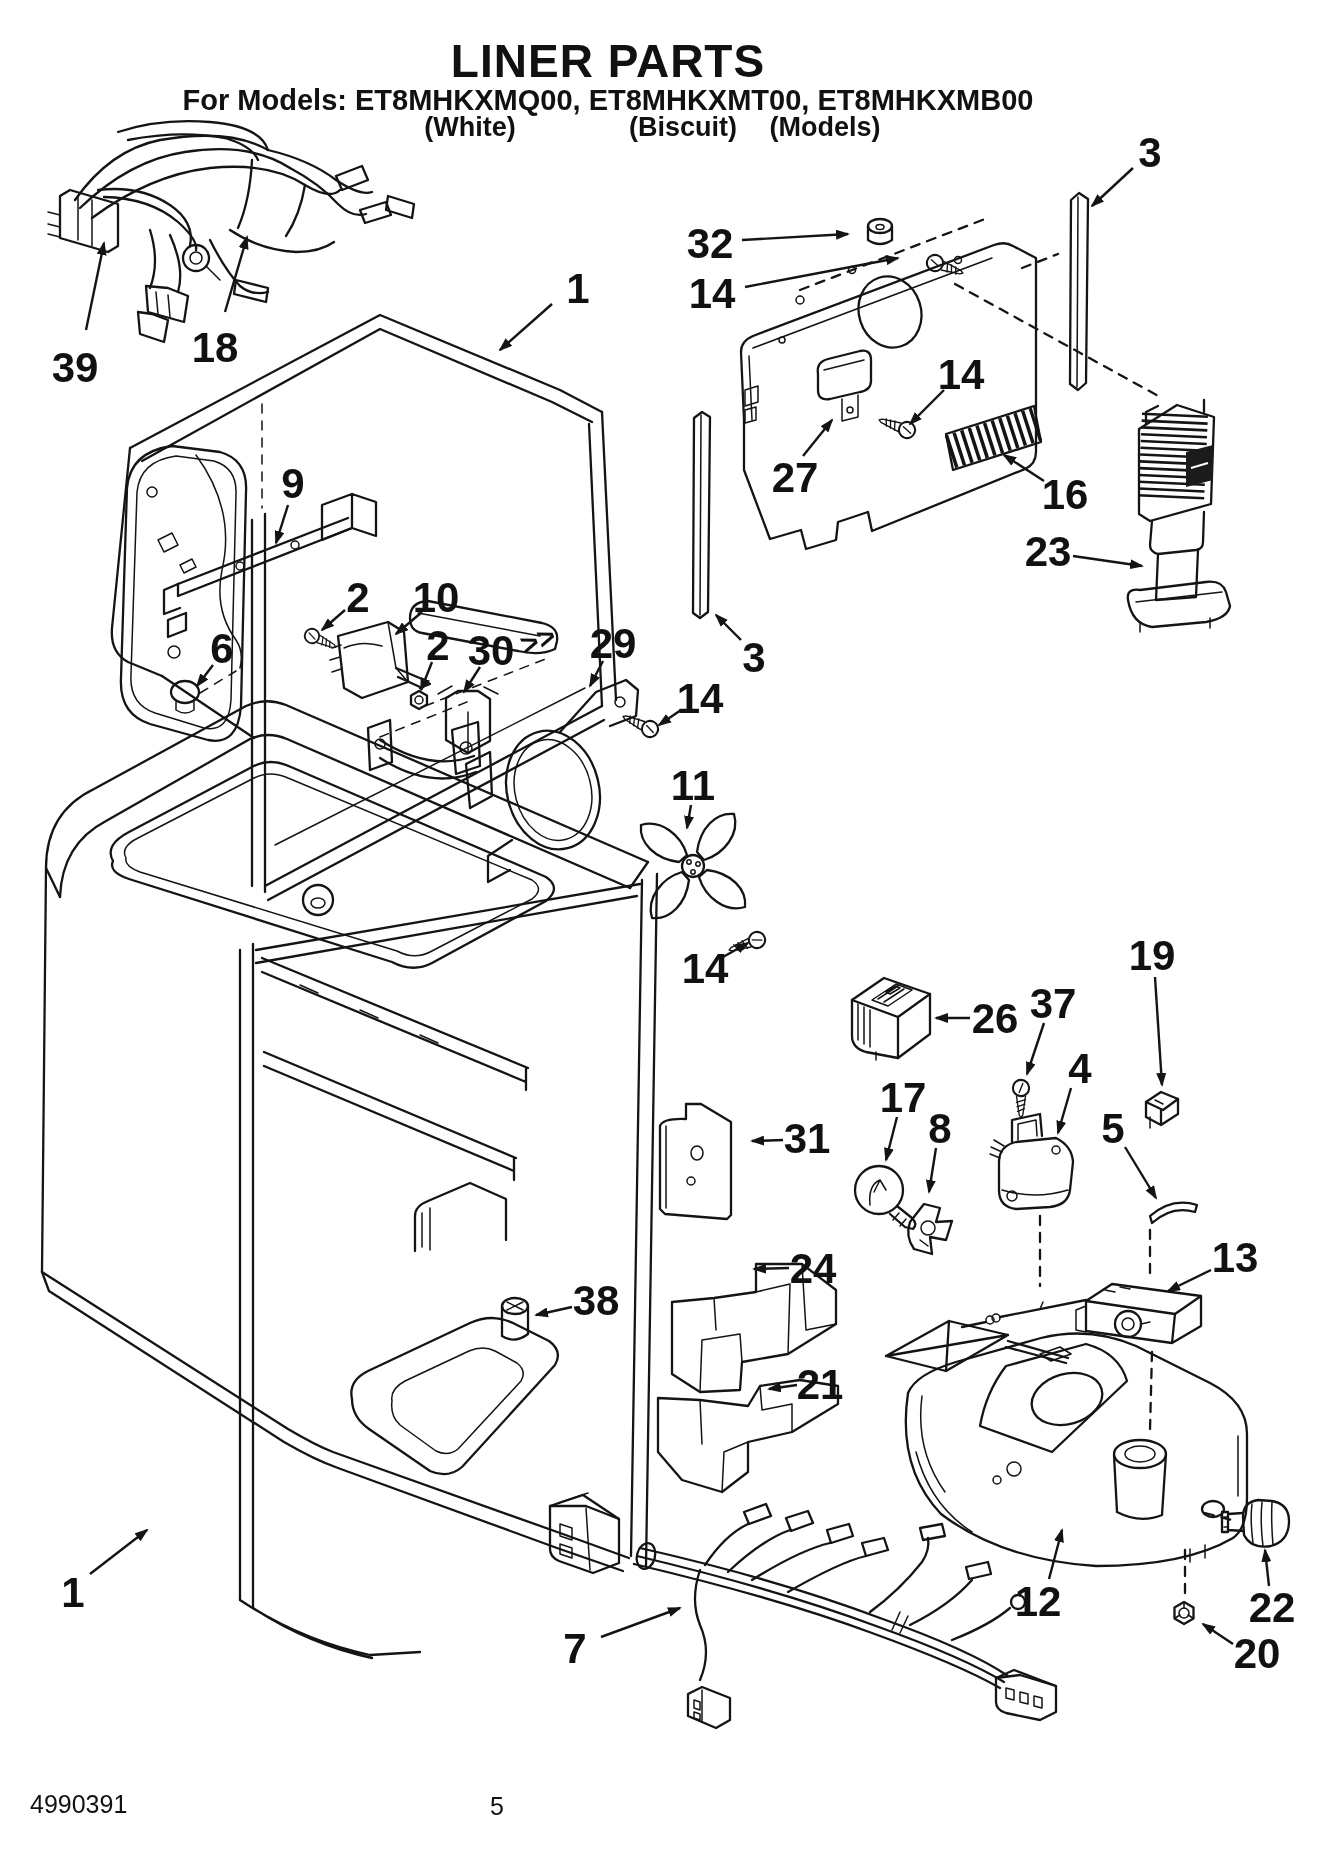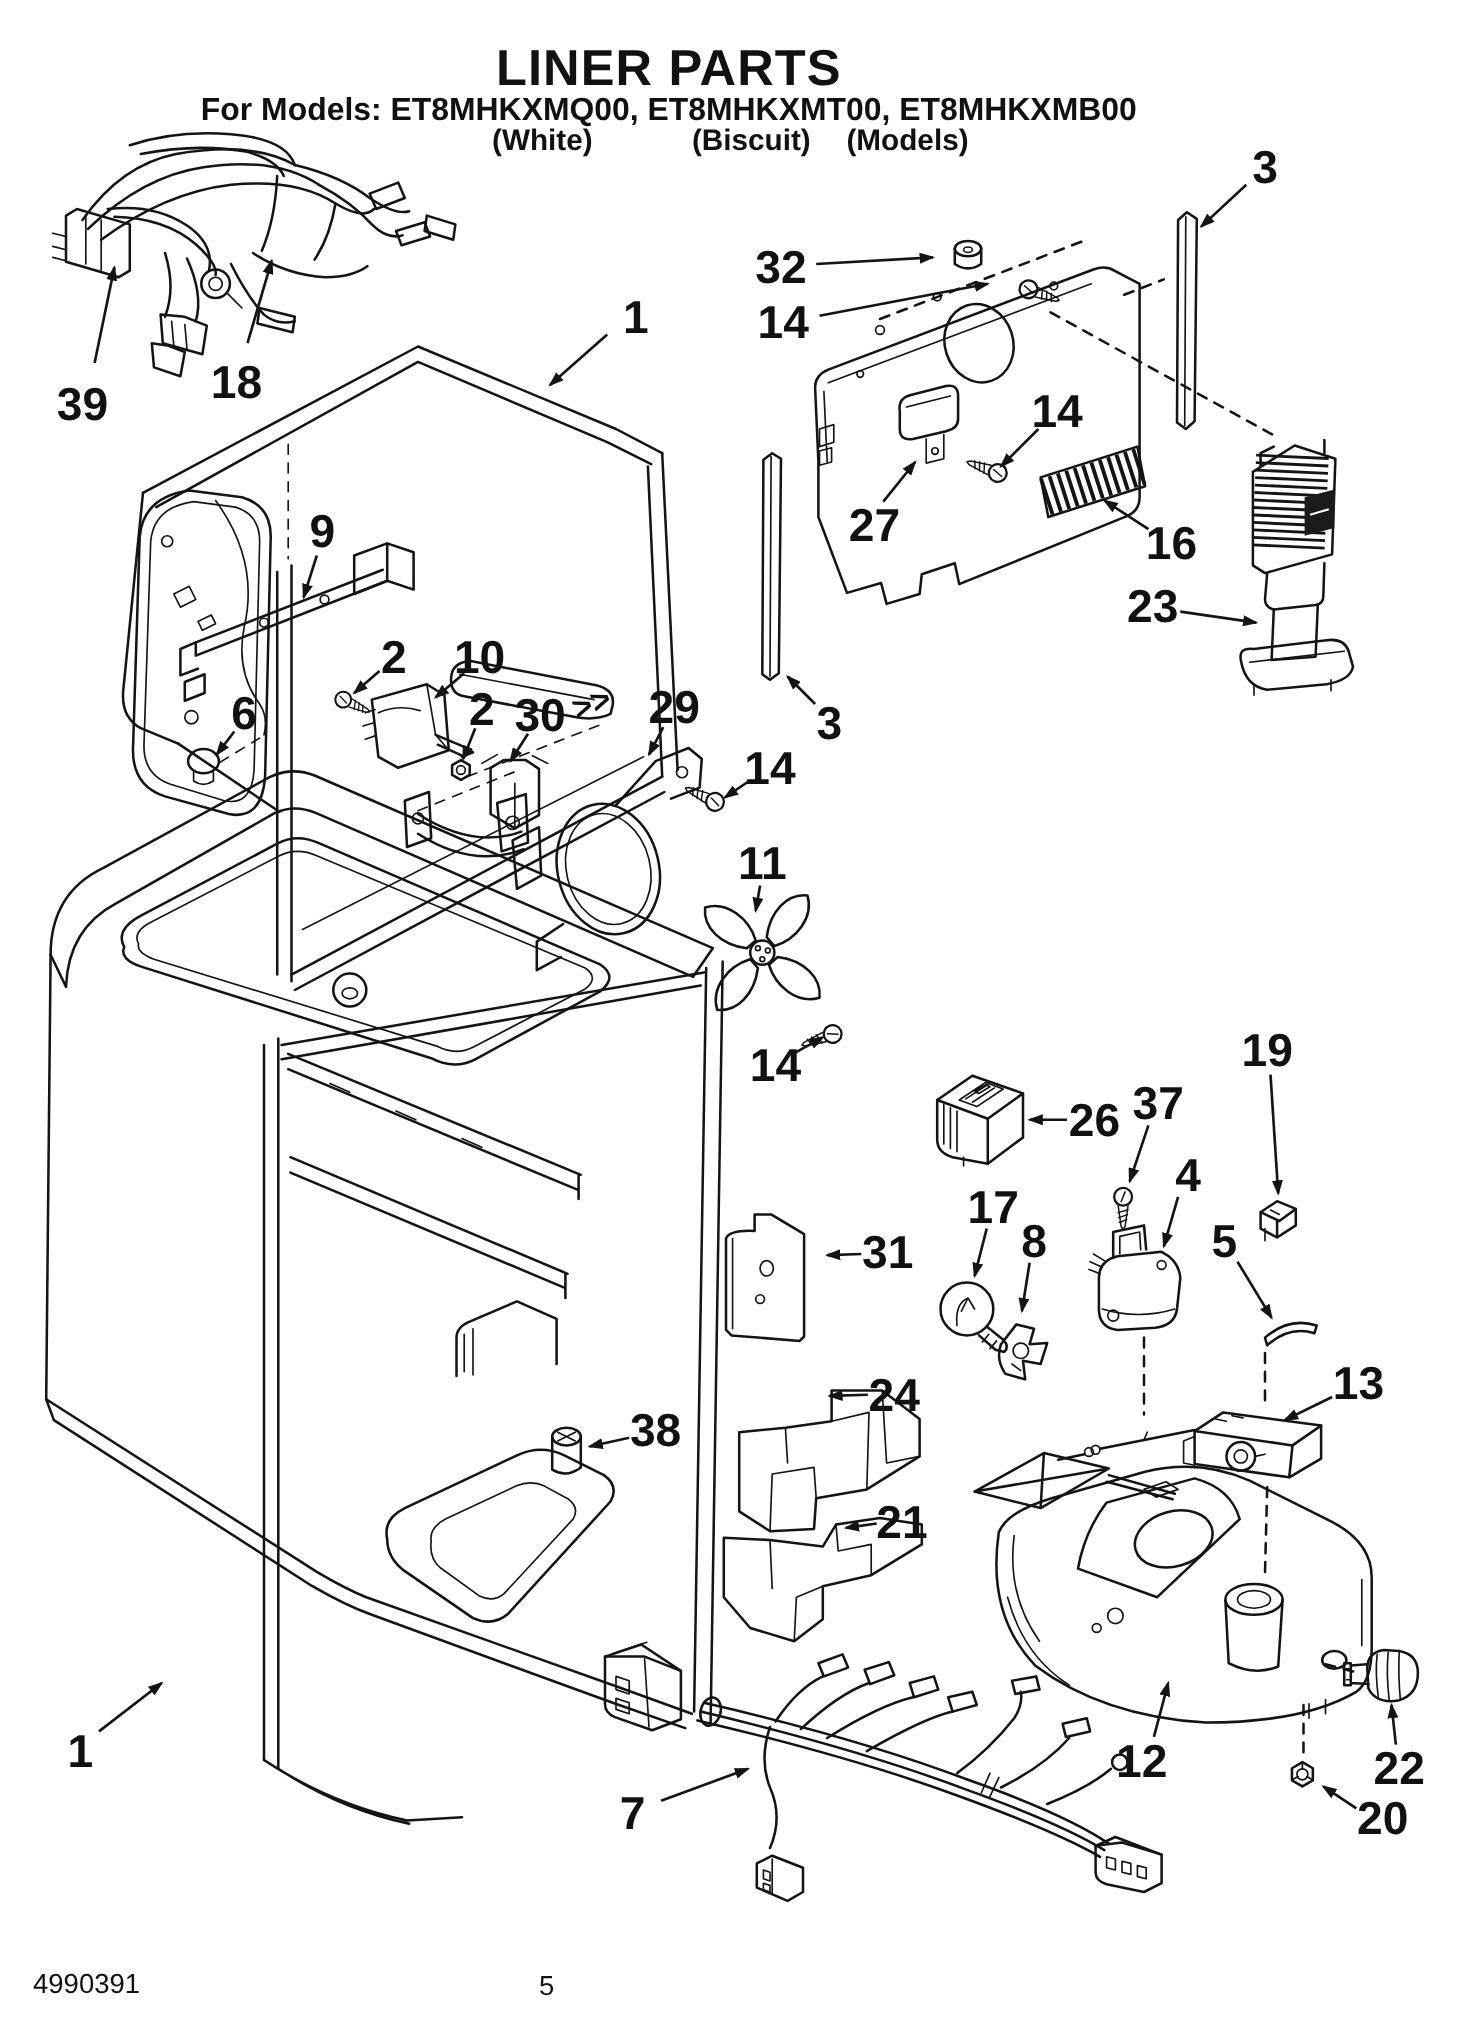--- a/index.html
+++ b/index.html
@@ -4,21 +4,21 @@
 <style>
   html,body{margin:0;padding:0;background:#ffffff;}
   .page{position:relative;width:1339px;height:1849px;background:#fff;overflow:hidden;
         font-family:"Liberation Sans",sans-serif;color:#111;}
   .hdr-title{position:absolute;top:34px;left:608px;transform:translateX(-50%);
         font-size:46px;font-weight:bold;letter-spacing:1px;white-space:nowrap;}
   .hdr-models{position:absolute;top:84px;left:608px;transform:translateX(-50%);
         font-size:29px;font-weight:bold;white-space:nowrap;}
   .hdr-color{position:absolute;top:112px;transform:translateX(-50%);
         font-size:27px;font-weight:bold;white-space:nowrap;}
-  .c-white{left:493px;} .c-biscuit{left:683px;text-align:center;} .c-black{left:825px;}
+  .c-white{left:470px;} .c-biscuit{left:683px;text-align:center;} .c-black{left:825px;}
   .ftr-doc{position:absolute;top:1790px;left:30px;font-size:25px;}
   .ftr-page{position:absolute;top:1792px;left:497px;transform:translateX(-50%);font-size:25px;}
   svg.diagram{position:absolute;top:0;left:0;}
   svg .ln{fill:none;stroke:#141414;stroke-width:2.3;stroke-linecap:round;stroke-linejoin:round;}
   svg .fine{stroke-width:1.5;}
   svg .dash{stroke-dasharray:9 8;}
   svg .callout-text{font-family:"Liberation Sans",sans-serif;font-weight:bold;fill:#111;}
   svg .callout-arrow{stroke:#141414;stroke-width:2.4;fill:none;}
 </style>
 </head>

